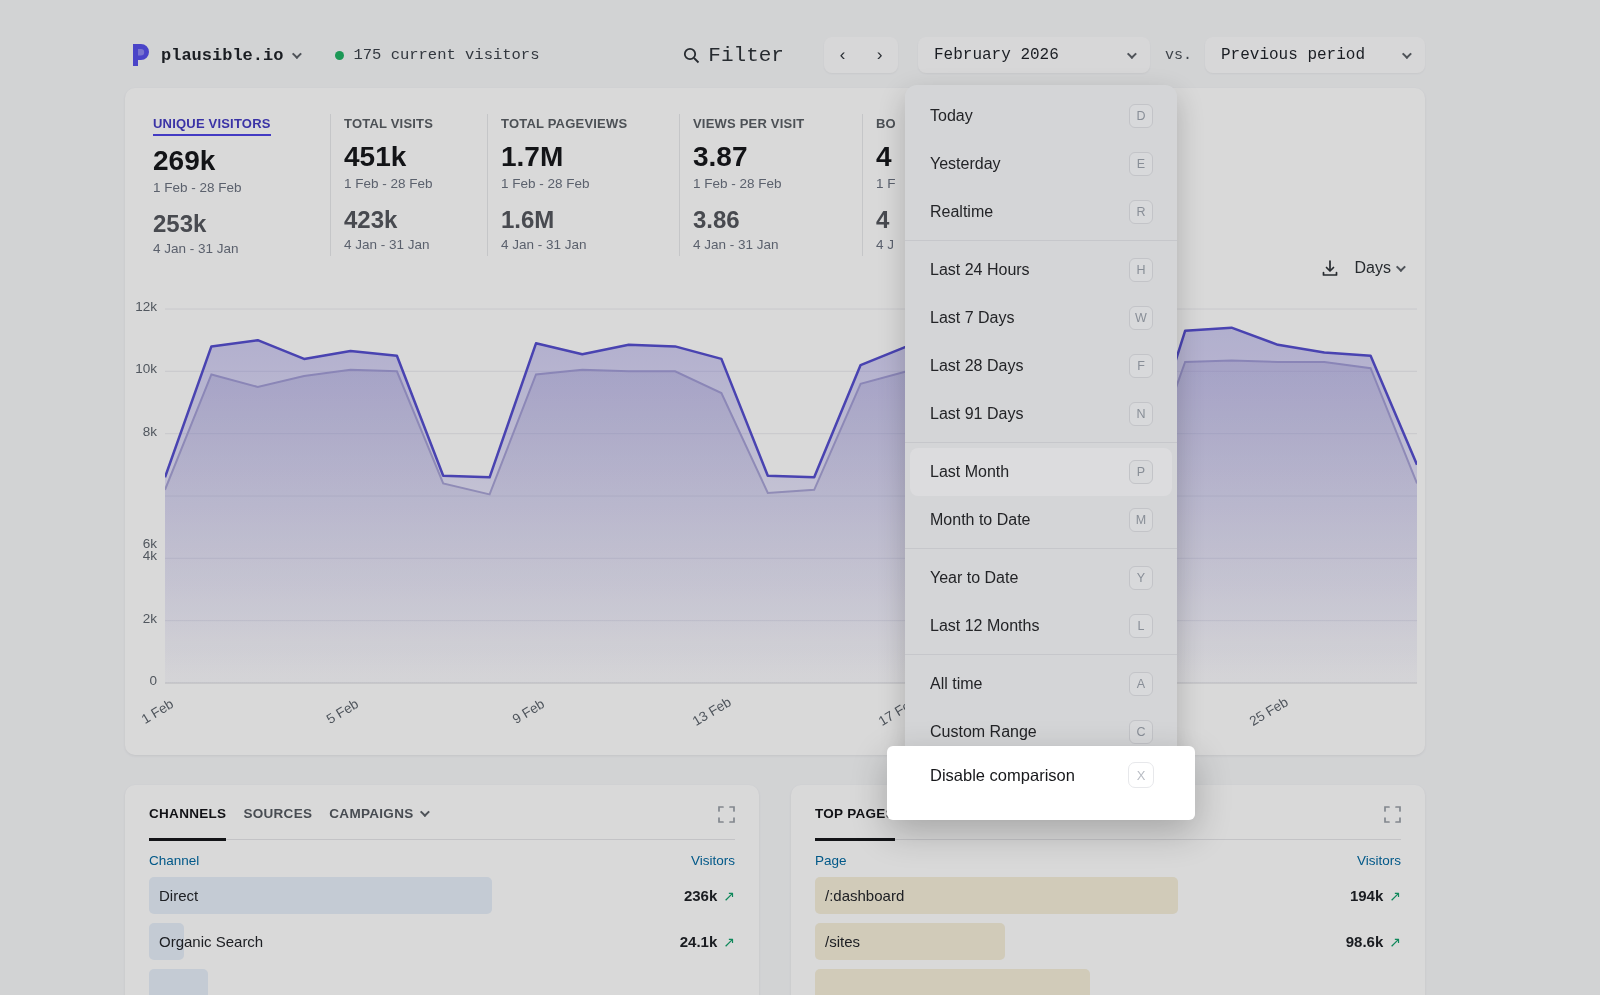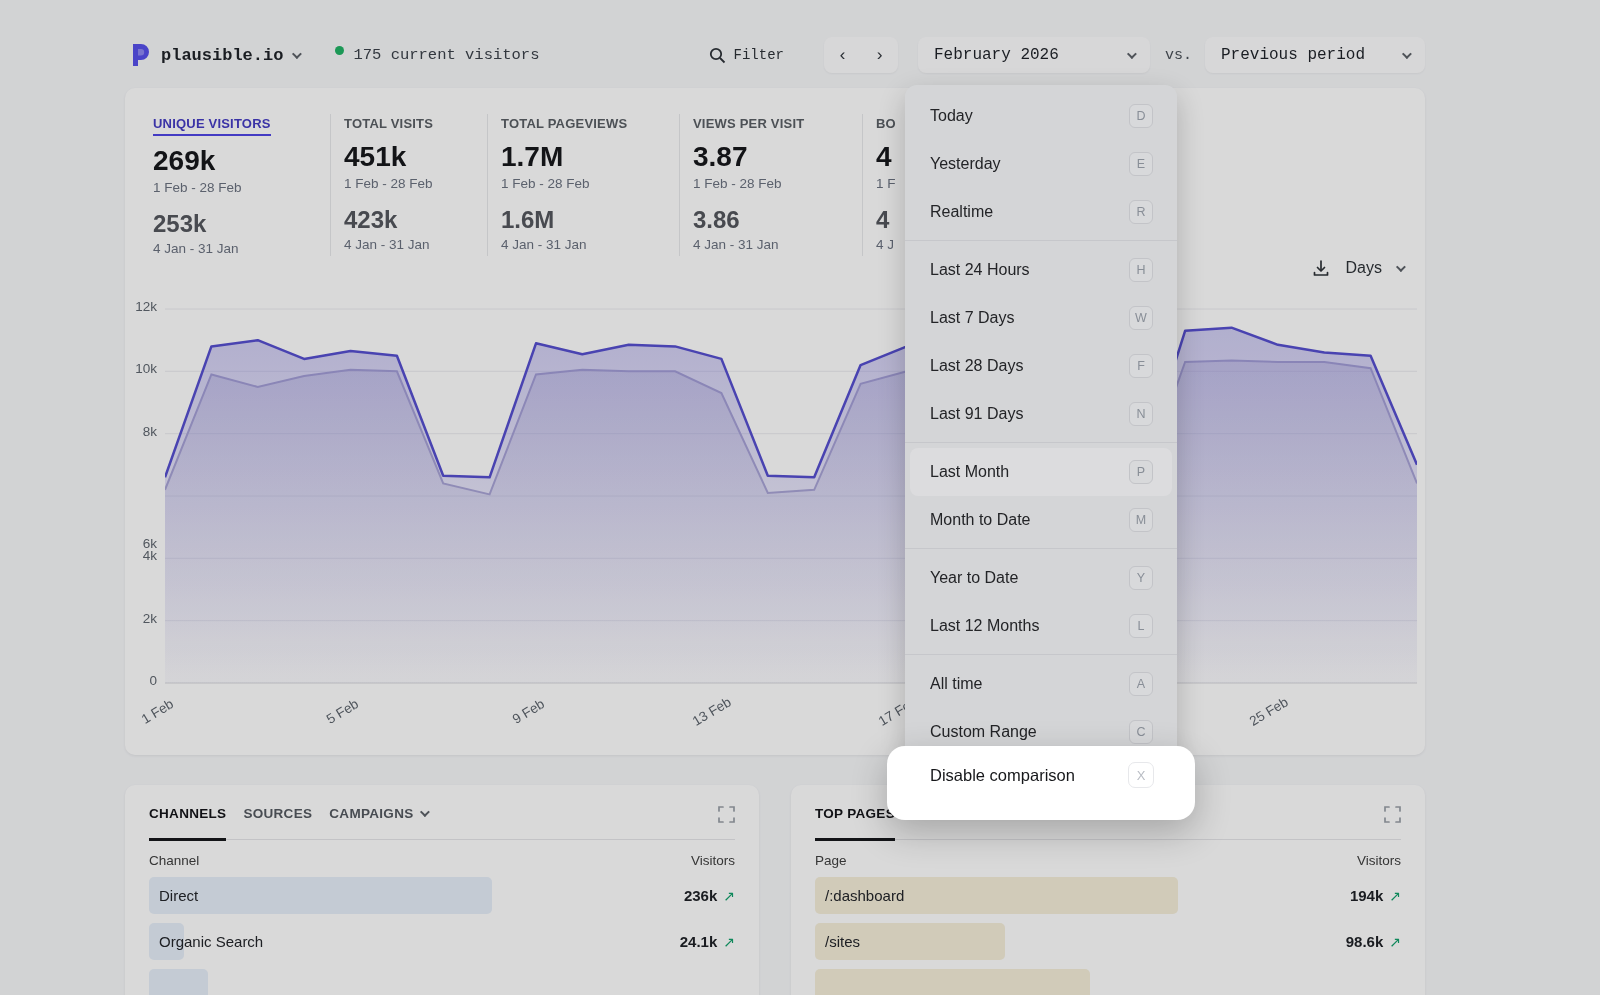--- a/index.html
+++ b/index.html
@@ -12,24 +12,24 @@
   }
   .content { width:1300px; margin-left:125px; }
 
   
   .topbar { margin-top:36px; height:38px; display:flex; align-items:center; padding-left:5px;font-family:Liberation Mono, monospace; }
   .brand { display:flex; align-items:center; gap:9px; cursor:pointer; }
   .brand .logo { width:22px; height:24px; }
   .brand .name { font-size:17px; font-weight:700; color:#1f2328; }
   .chev { display:inline-block; width:8px; height:8px; border-right:2px solid #5d6269; border-bottom:2px solid #5d6269; transform:rotate(45deg) translateY(-2px); }
   .chev.sm { width:7px; height:7px; }
-  .visitors { margin-left:36px; display:flex; align-items:flex-start; gap:9px; font-size:15.5px; color:#3c424b; }
+  .visitors { margin-left:36px; display:flex; align-items:center; gap:9px; font-size:15.5px; color:#3c424b; }
   .dot { width:9px; height:9px; border-radius:50%; background:#22b365; }
   .spacer { flex:1; }
-  .filter-btn { display:flex; align-items:center; gap:8px; font-size:14px; color:#2e3339; margin-right:40px; cursor:pointer; }
+  .filter-btn { display:flex; align-items:center; gap:8px; font-size:21px; color:#2e3339; margin-right:40px; cursor:pointer; }
   .nav-arrows { width:74px; height:36px; background:#fdfdfe; border-radius:8px; display:flex; box-shadow:0 1px 2px rgba(0,0,0,0.05); }
   .nav-arrows .arr { flex:1; display:flex; align-items:center; justify-content:center; font-size:17px; color:#33383f; cursor:pointer; }
   .select-btn { height:36px; background:#fdfdfe; border-radius:8px; display:flex; align-items:center; padding:0 16px; font-size:16px; font-weight:500; color:#1f232a; box-shadow:0 1px 2px rgba(0,0,0,0.05); cursor:pointer; }
   .select-btn .chev { margin-left:auto; }
   .date-btn { width:232px; margin-left:20px; }
   .vs { margin:0 13px 0 15px; font-size:15px; color:#4b5158; }
   .cmp-btn { width:220px; }
 
   
   .main-card { position:relative; margin-top:14px; height:667px; background:#ffffff; border-radius:10px; box-shadow:0 1px 3px rgba(0,0,0,0.07); }
@@ -41,56 +41,56 @@
   .stat:nth-child(5){ flex:1; }
   .stat .label { font-size:13px; font-weight:700; letter-spacing:0.2px; color:#5b6066; white-space:nowrap; display:inline-block; }
   .stat.active .label { color:#453cc4; border-bottom:2px solid #4f46e5; padding-bottom:3px; }
   .stat .value { margin-top:9px; font-size:28px; font-weight:700; color:#17181c; }
   .stat .period { margin-top:3px; font-size:13.5px; color:#6b7280; white-space:nowrap; }
   .stat .prev-value { margin-top:15px; font-size:24px; font-weight:700; color:#55585e; }
   .stat .prev-period { margin-top:3px; font-size:13.5px; color:#6b7280; white-space:nowrap; }
 
   .chart-tools { position:absolute; top:170px; right:22px; display:flex; align-items:center; gap:15px; font-size:16px; color:#2e3338; }
   .chart-tools .dl { cursor:pointer; display:flex; }
-  .interval { display:flex; align-items:center; gap:14px; cursor:pointer; }
+  .interval { display:flex; align-items:center; gap:5px; cursor:pointer; }
 
   .chart-area { position:absolute; left:40px; top:217px; width:1252px; height:382px; }
   .y-ticks { position:absolute; left:0; top:217px; width:32px; height:382px; }
   .y-ticks span { position:absolute; right:0; width:32px; text-align:right; font-size:13.5px; color:#606770; }
   .x-ticks { position:absolute; left:40px; top:606px; width:1252px; height:40px; }
   .x-ticks span { position:absolute; top:10px; font-size:13.5px; color:#5d646d; white-space:nowrap; transform:translateX(-72%) rotate(-31deg); }
 
   
   .bottom-row { display:flex; gap:32px; margin-top:30px; }
   .panel { flex:1; background:#fff; border-radius:10px 10px 0 0; box-shadow:0 1px 3px rgba(0,0,0,0.07); padding:21px 24px 0 24px; height:260px; }
   .tabs { display:flex; align-items:flex-start; gap:17px; border-bottom:1px solid #e5e6e9; }
   .tab { font-size:13.5px; font-weight:700; letter-spacing:0.3px; color:#555a61; padding-bottom:17px; cursor:pointer; display:flex; align-items:center; gap:7px;text-align:right; }
   .tab.active { color:#141519; border-bottom:3px solid #17181c; margin-bottom:-2px; }
   .expand { margin-left:auto; color:#9aa0a8; cursor:pointer; display:flex; }
-  .thead { display:flex; justify-content:space-between; margin-top:13px; font-size:13.5px; color:#404040; }
+  .thead { display:flex; justify-content:space-between; margin-top:13px; font-size:13.5px; color:#0369a1; }
   .rows { margin-top:9px; }
   .trow { position:relative; height:37px; margin-bottom:9px; display:flex; align-items:center; font-size:15px; cursor:pointer; }
   .trow .bar { position:absolute; left:0; top:0; height:100%; border-radius:5px; }
   .trow .rlabel { position:relative; padding-left:10px; color:#24262b; }
   .trow .rvalue { margin-left:auto; font-weight:600; color:#1f2227; position:relative; }
   .trow .up-arrow { margin-left:6px; color:#12a06b; font-size:14px; position:relative; }
 
   
   .dim-overlay { position:fixed; inset:0; background:rgba(0,0,0,0.15); z-index:40; }
 
   .menu { position:absolute; left:905px; top:85px; width:272px; z-index:45;
     background:#d4d5d7; border-radius:12px; box-shadow:0 10px 28px rgba(0,0,0,0.20);
     padding:7px 0 8px 0; }
   .menu-divider { height:1px; background:#c6c7cb; margin:4px 0 5px 0; }
   .menu-item { height:48px; display:flex; align-items:center; padding:0 24px 0 25px; font-size:16px; color:#232427; cursor:pointer; }
   .menu-item.highlighted { background:#dcdcde; border-radius:8px; margin:0 5px; padding:0 19px 0 20px; }
   .kbd { margin-left:auto; width:24px; height:24px; border:1px solid #c3c4c8; background:#d8d9db; border-radius:6px;
     display:flex; align-items:center; justify-content:center; font-size:12.5px; color:#888e97; }
 
-  .popup { position:absolute; left:887px; top:746px; width:308px; height:74px; background:#ffffff; border-radius:18px;
+  .popup { position:absolute; left:887px; top:746px; width:308px; height:74px; background:#ffffff; border-radius:6px;
     box-shadow:0 12px 36px rgba(0,0,0,0.24); z-index:50; display:flex; align-items:center; padding:0 41px 16px 43px; }
   .popup .plabel { font-size:16.5px; font-weight:500; color:#16171a; }
   .popup .kbd { width:26px; height:26px; border:1px solid #e7e8eb; background:#fff; color:#b9bdc4; font-size:13px; border-radius:7px; }
 </style>
 </head>
 <body>
 
 <div class="content">
 
   <div class="topbar">

